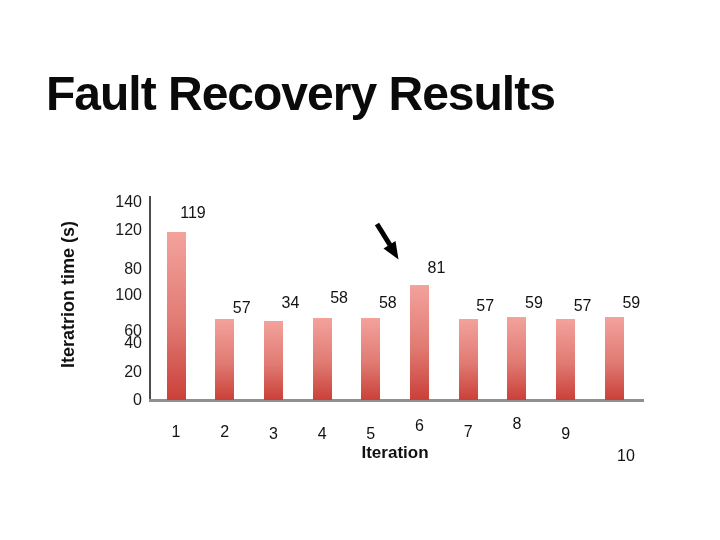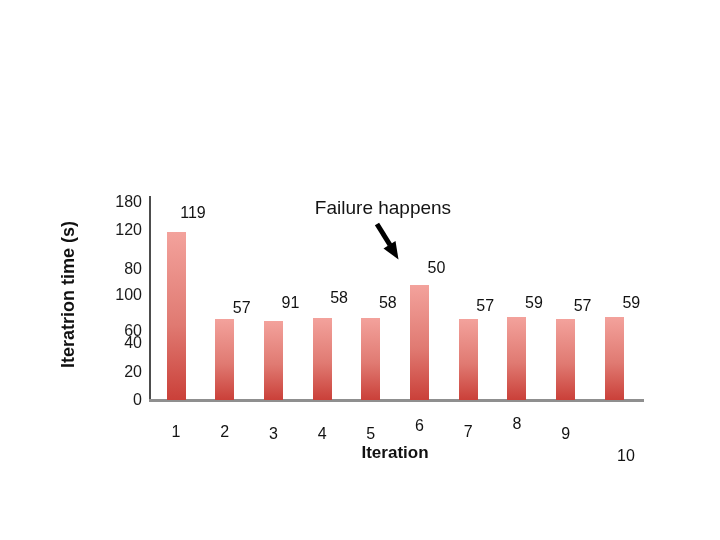--- a/index.html
+++ b/index.html
@@ -40,77 +40,77 @@
   .annotation-text{
     position:absolute;left:383px;top:17px;transform:translateX(-50%);
     font-size:19px;color:#141414;white-space:nowrap;
   }
   .annotation-arrow{position:absolute;left:366px;top:38px;width:44px;height:52px;}
 </style>
 </head>
 <body>
 
 <div class="slide">
+  <h1 class="slide-title">Fault Recovery Results</h1>
 
   <div class="chart">
     <div class="y-axis-title">Iteratrion time (s)</div>
 
     <div id="y-ticks">
         <div class="y-tick-label" style="top: 211px;">0</div>
         <div class="y-tick-label" style="top: 182.714px;">20</div>
         <div class="y-tick-label" style="top: 154.429px;">40</div>
         <div class="y-tick-label" style="top: 126.143px; margin-top: 16px;">60</div>
         <div class="y-tick-label" style="top: 80px;">80</div>
         <div class="y-tick-label" style="top: 69.5714px; margin-top: 36px;">100</div>
         <div class="y-tick-label" style="top: 41.2857px;">120</div>
-        <div class="y-tick-label" style="top: 13px;">180</div>
+        <div class="y-tick-label" style="top: 13px;">140</div>
       </div>
 
     <div class="y-axis-line"></div>
     <div class="x-axis-line"></div>
 
     <div id="bars">
         <div class="bar" style="left: 166.5px; top: 51.7px; height: 168.3px;"></div>
         <div class="bar" style="left: 215.2px; top: 139.386px; height: 80.6143px;"></div>
         <div class="bar" style="left: 263.9px; top: 140.8px; height: 79.2px;"></div>
         <div class="bar" style="left: 312.6px; top: 137.971px; height: 82.0286px;"></div>
         <div class="bar" style="left: 361.3px; top: 137.971px; height: 82.0286px;"></div>
         <div class="bar" style="left: 410px; top: 105.443px; height: 114.557px;"></div>
         <div class="bar" style="left: 458.7px; top: 139.386px; height: 80.6143px;"></div>
         <div class="bar" style="left: 507.4px; top: 136.557px; height: 83.4429px;"></div>
         <div class="bar" style="left: 556.1px; top: 139.386px; height: 80.6143px;"></div>
         <div class="bar" style="left: 604.8px; top: 136.557px; height: 83.4429px;"></div>
       </div>
     <div id="value-labels">
         <div class="bar-value-label" style="left: 176px; top: 25px;">119</div>
         <div class="bar-value-label" style="left: 224.7px; top: 120px;">57</div>
-        <div class="bar-value-label" style="left: 273.4px; top: 115px;">91</div>
+        <div class="bar-value-label" style="left: 273.4px; top: 115px;">34</div>
         <div class="bar-value-label" style="left: 322.1px; top: 110px;">58</div>
         <div class="bar-value-label" style="left: 370.8px; top: 115px;">58</div>
-        <div class="bar-value-label" style="left: 419.5px; top: 80px;">50</div>
+        <div class="bar-value-label" style="left: 419.5px; top: 80px;">81</div>
         <div class="bar-value-label" style="left: 468.2px; top: 118px;">57</div>
         <div class="bar-value-label" style="left: 516.9px; top: 115px;">59</div>
         <div class="bar-value-label" style="left: 565.6px; top: 118px;">57</div>
         <div class="bar-value-label" style="left: 614.3px; top: 115px;">59</div>
       </div>
     <div id="x-ticks">
         <div class="x-tick-label" style="left: 176px; top: 244px;">1</div>
         <div class="x-tick-label" style="left: 224.7px; top: 244px;">2</div>
         <div class="x-tick-label" style="left: 273.4px; top: 246px;">3</div>
         <div class="x-tick-label" style="left: 322.1px; top: 246px;">4</div>
         <div class="x-tick-label" style="left: 370.8px; top: 246px;">5</div>
         <div class="x-tick-label" style="left: 419.5px; top: 238px;">6</div>
         <div class="x-tick-label" style="left: 468.2px; top: 244px;">7</div>
         <div class="x-tick-label" style="left: 516.9px; top: 236px;">8</div>
         <div class="x-tick-label" style="left: 565.6px; top: 246px;">9</div>
         <div class="x-tick-label" style="left: 626px; top: 244px; margin-top: 24px;">10</div>
       </div>
 
     <div class="x-axis-title">Iteration</div>
 
-    <div class="annotation-text">Failure happens</div>
 
     <svg class="annotation-arrow" viewBox="0 0 44 52">
       <line x1="11" y1="6" x2="24" y2="27" stroke="#000000" stroke-width="5"></line>
       <polygon points="32.5,41.5 17.5,30.5 29.5,23.0" fill="#000000"></polygon>
     </svg>
   </div>
 </div>
 
 </body></html>

